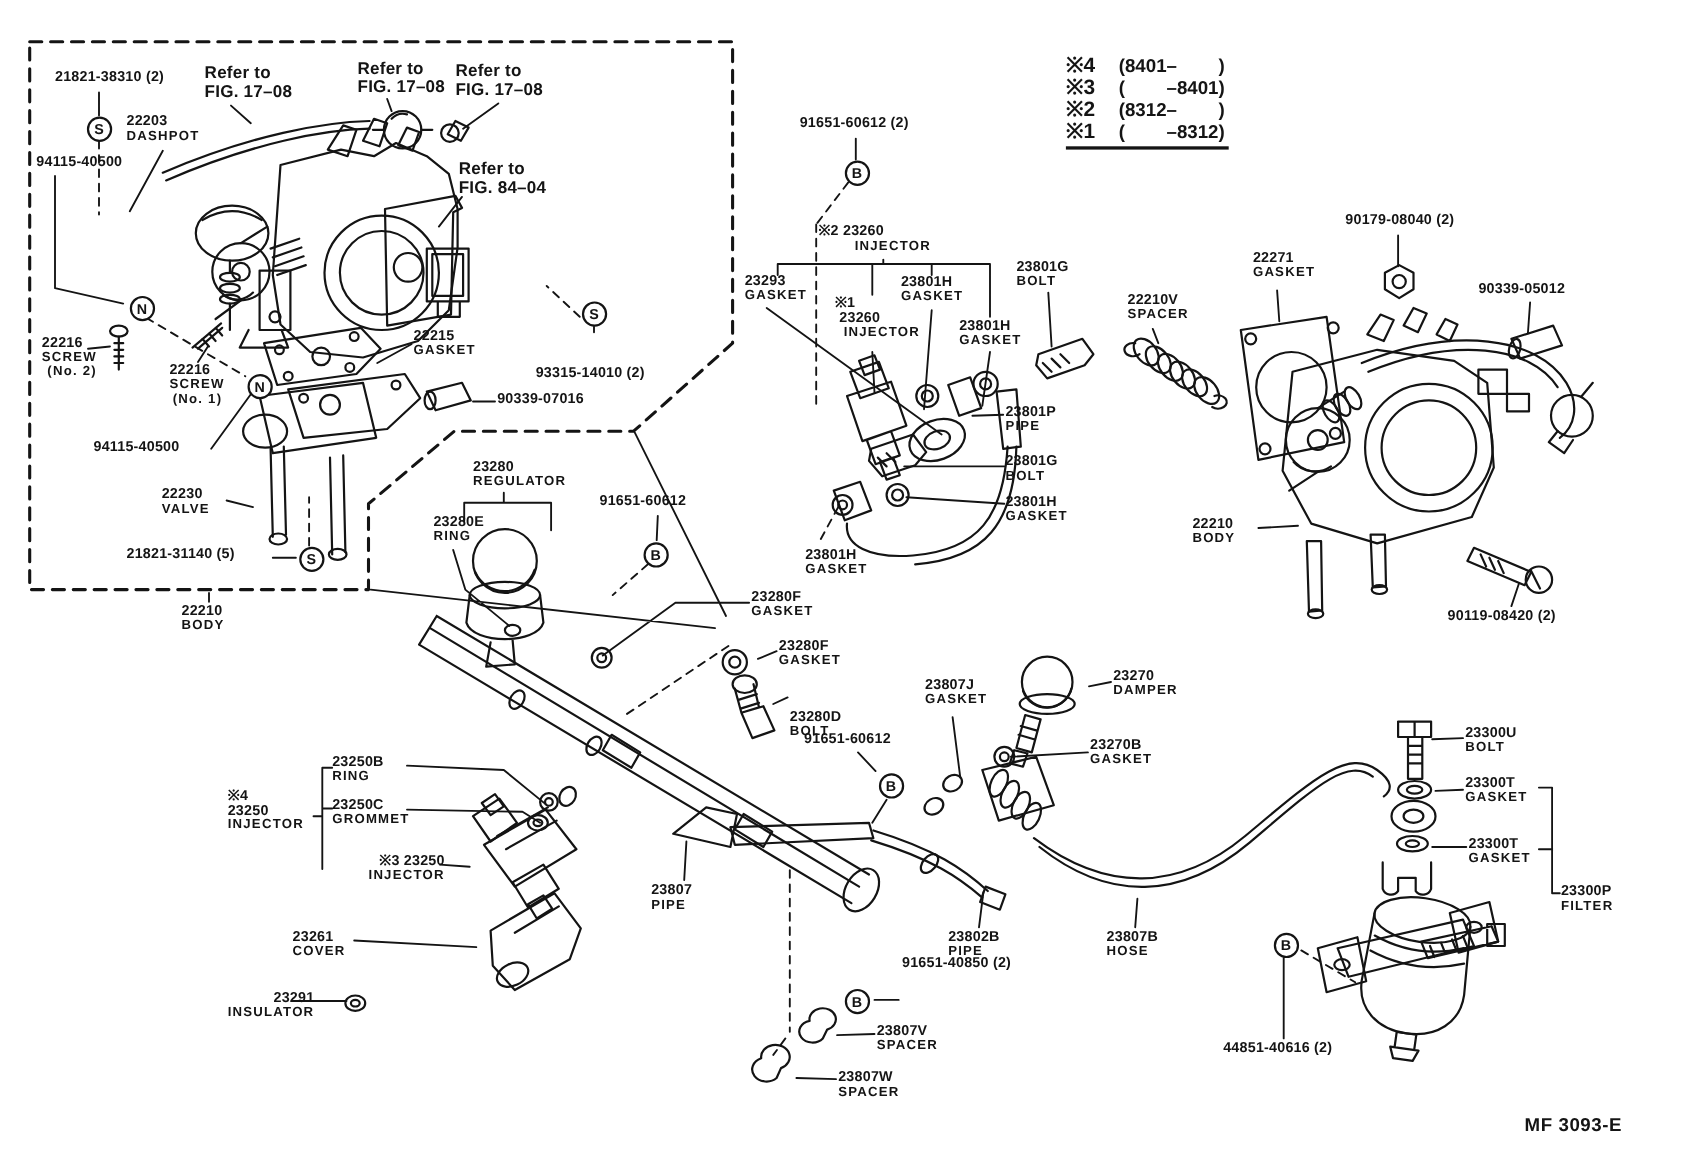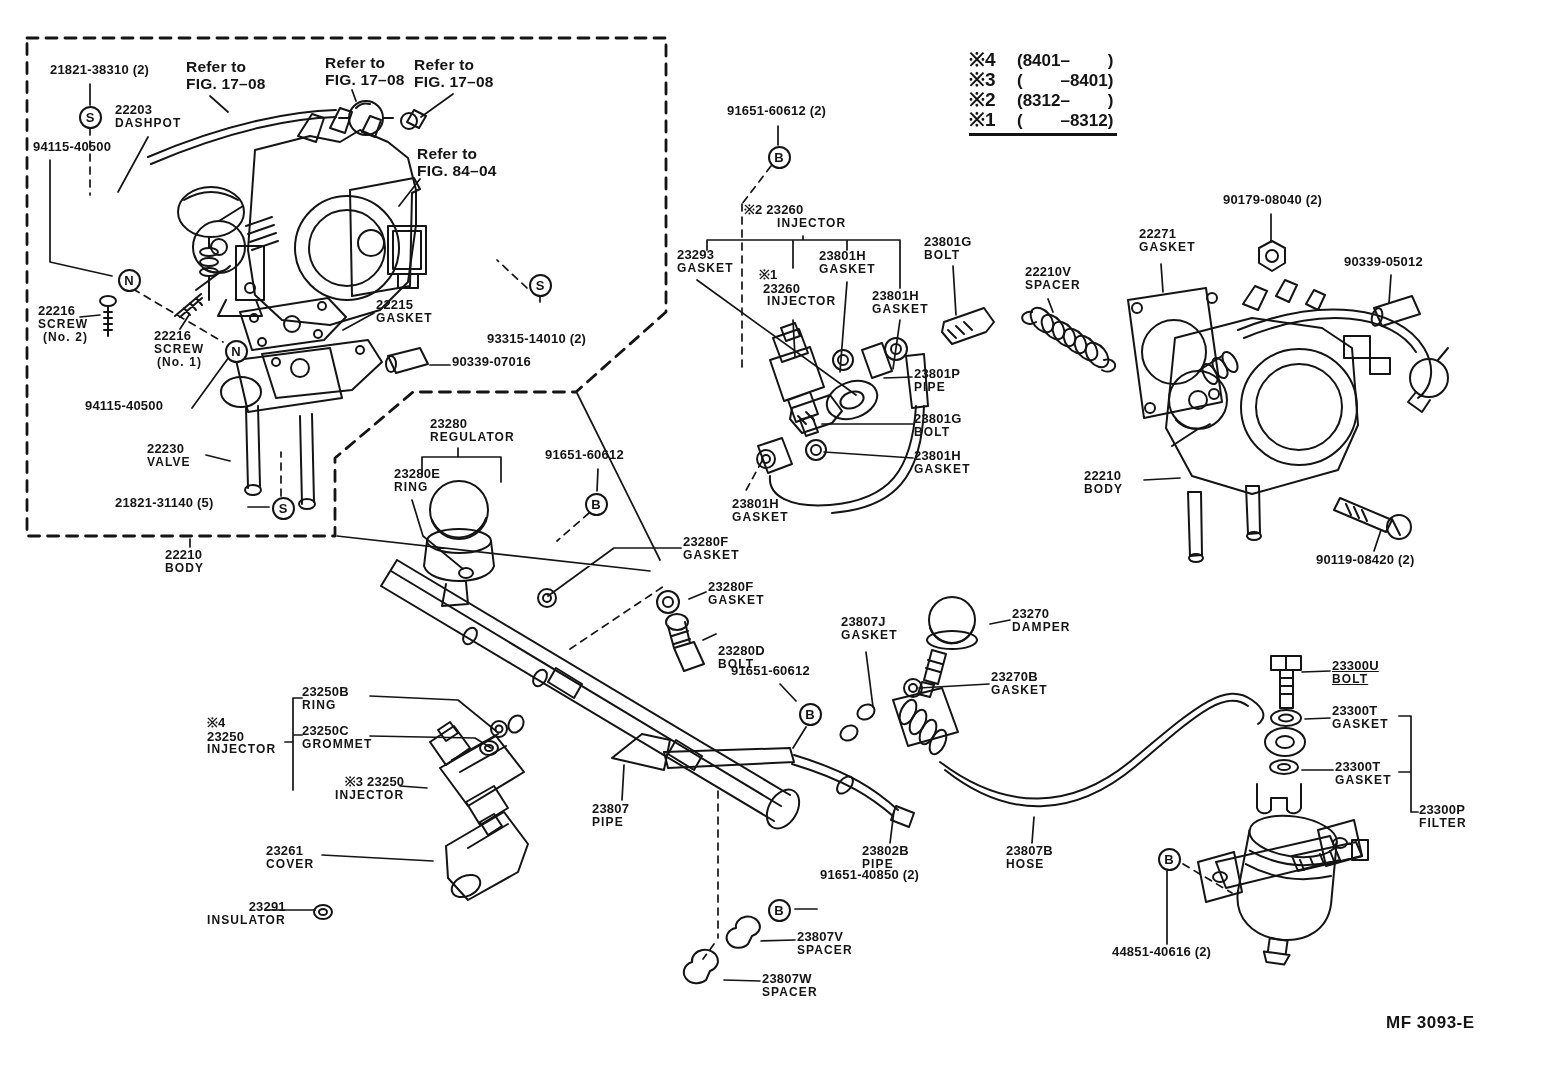--- a/index.html
+++ b/index.html
@@ -484,21 +484,21 @@
         <div class="num">91651-40850 (2)</div>
       </div>
       <div class="lbl" style="left: 797px; top: 930px;">
         <div class="num">23807V</div>
         <div class="sub">SPACER</div>
       </div>
       <div class="lbl" style="left: 762px; top: 972px;">
         <div class="num">23807W</div>
         <div class="sub">SPACER</div>
       </div>
-      <div class="lbl" style="left: 1332px; top: 659px; text-decoration: underline;">
+      <div class="lbl" style="left: 1332px; top: 659px;">
         <div class="num">23300U</div>
         <div class="sub">BOLT</div>
       </div>
       <div class="lbl" style="left: 1332px; top: 704px;">
         <div class="num">23300T</div>
         <div class="sub">GASKET</div>
       </div>
       <div class="lbl" style="left: 1335px; top: 760px;">
         <div class="num">23300T</div>
         <div class="sub">GASKET</div>

